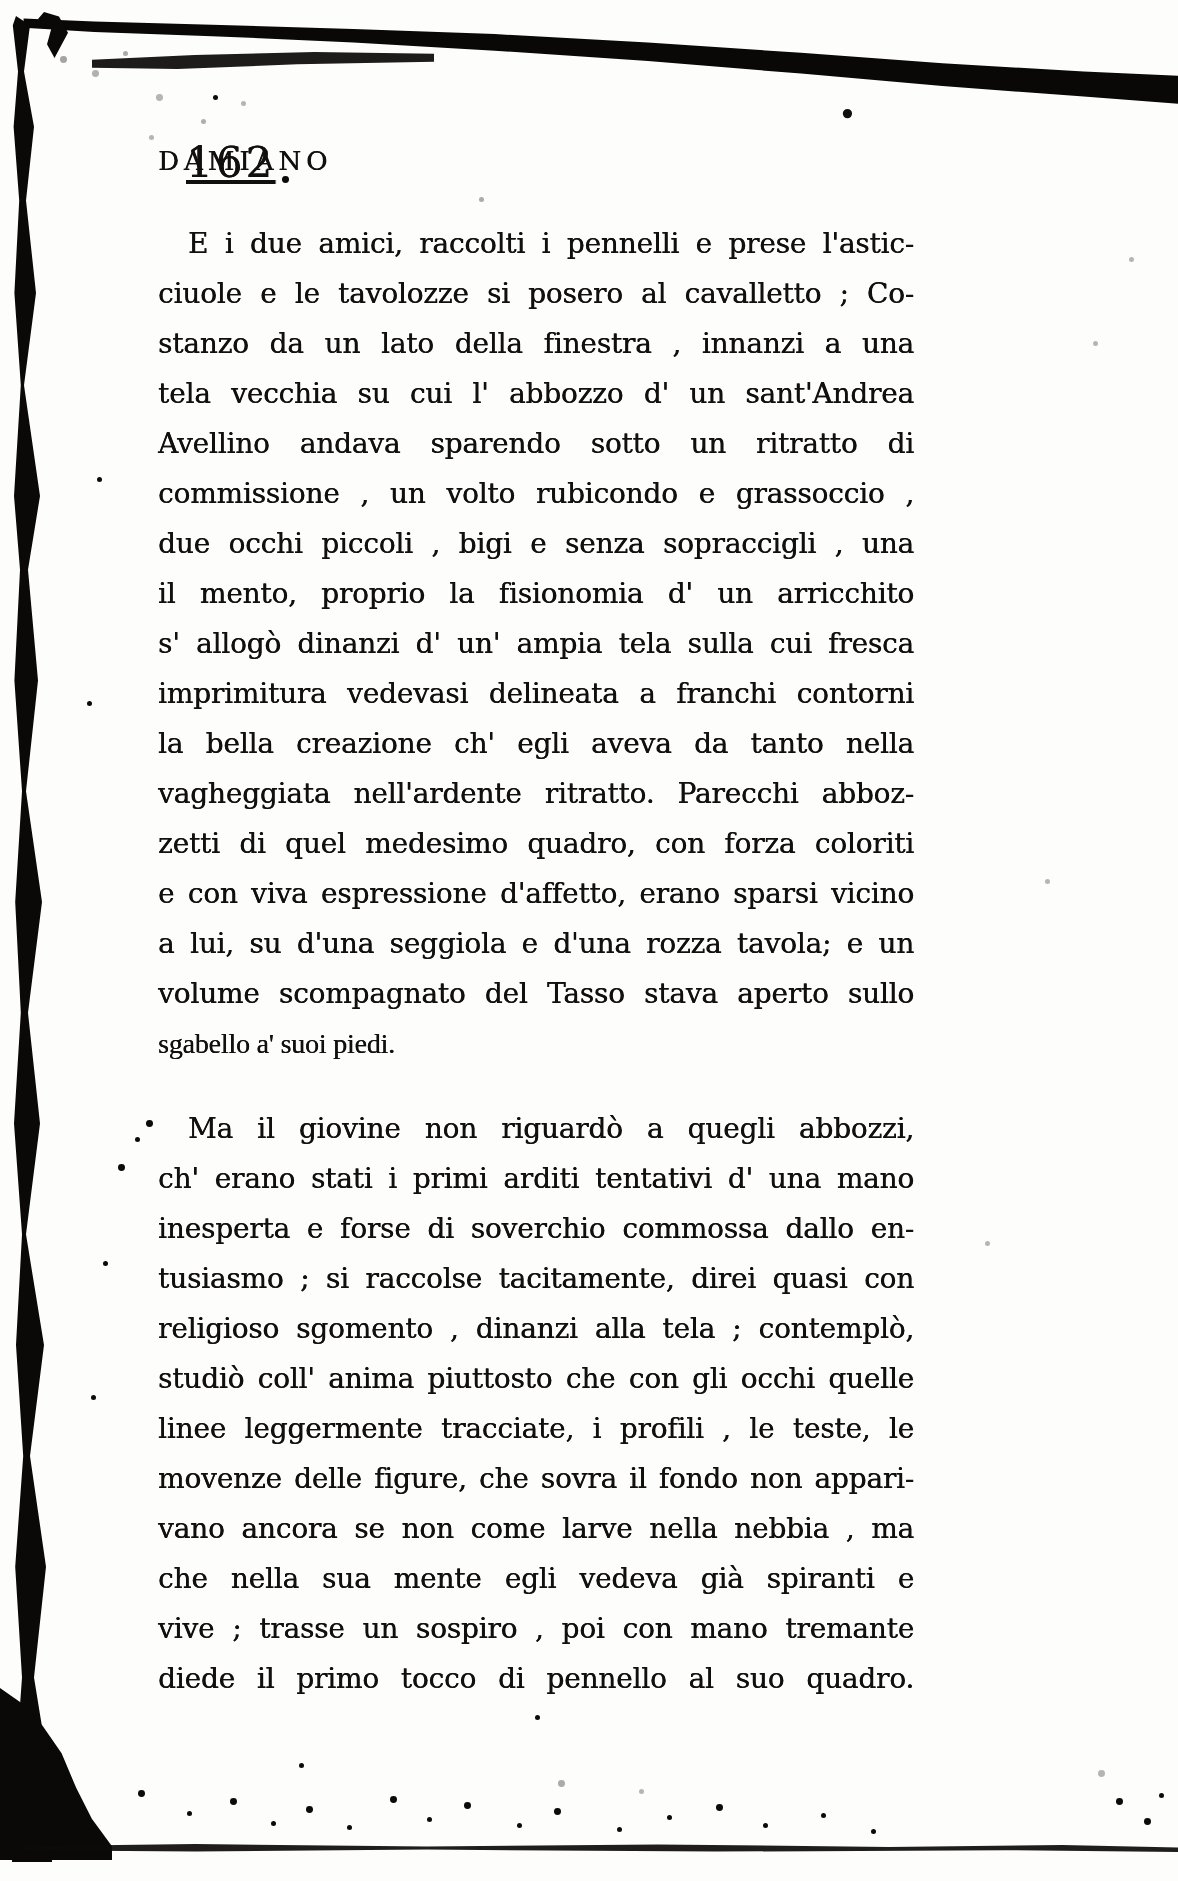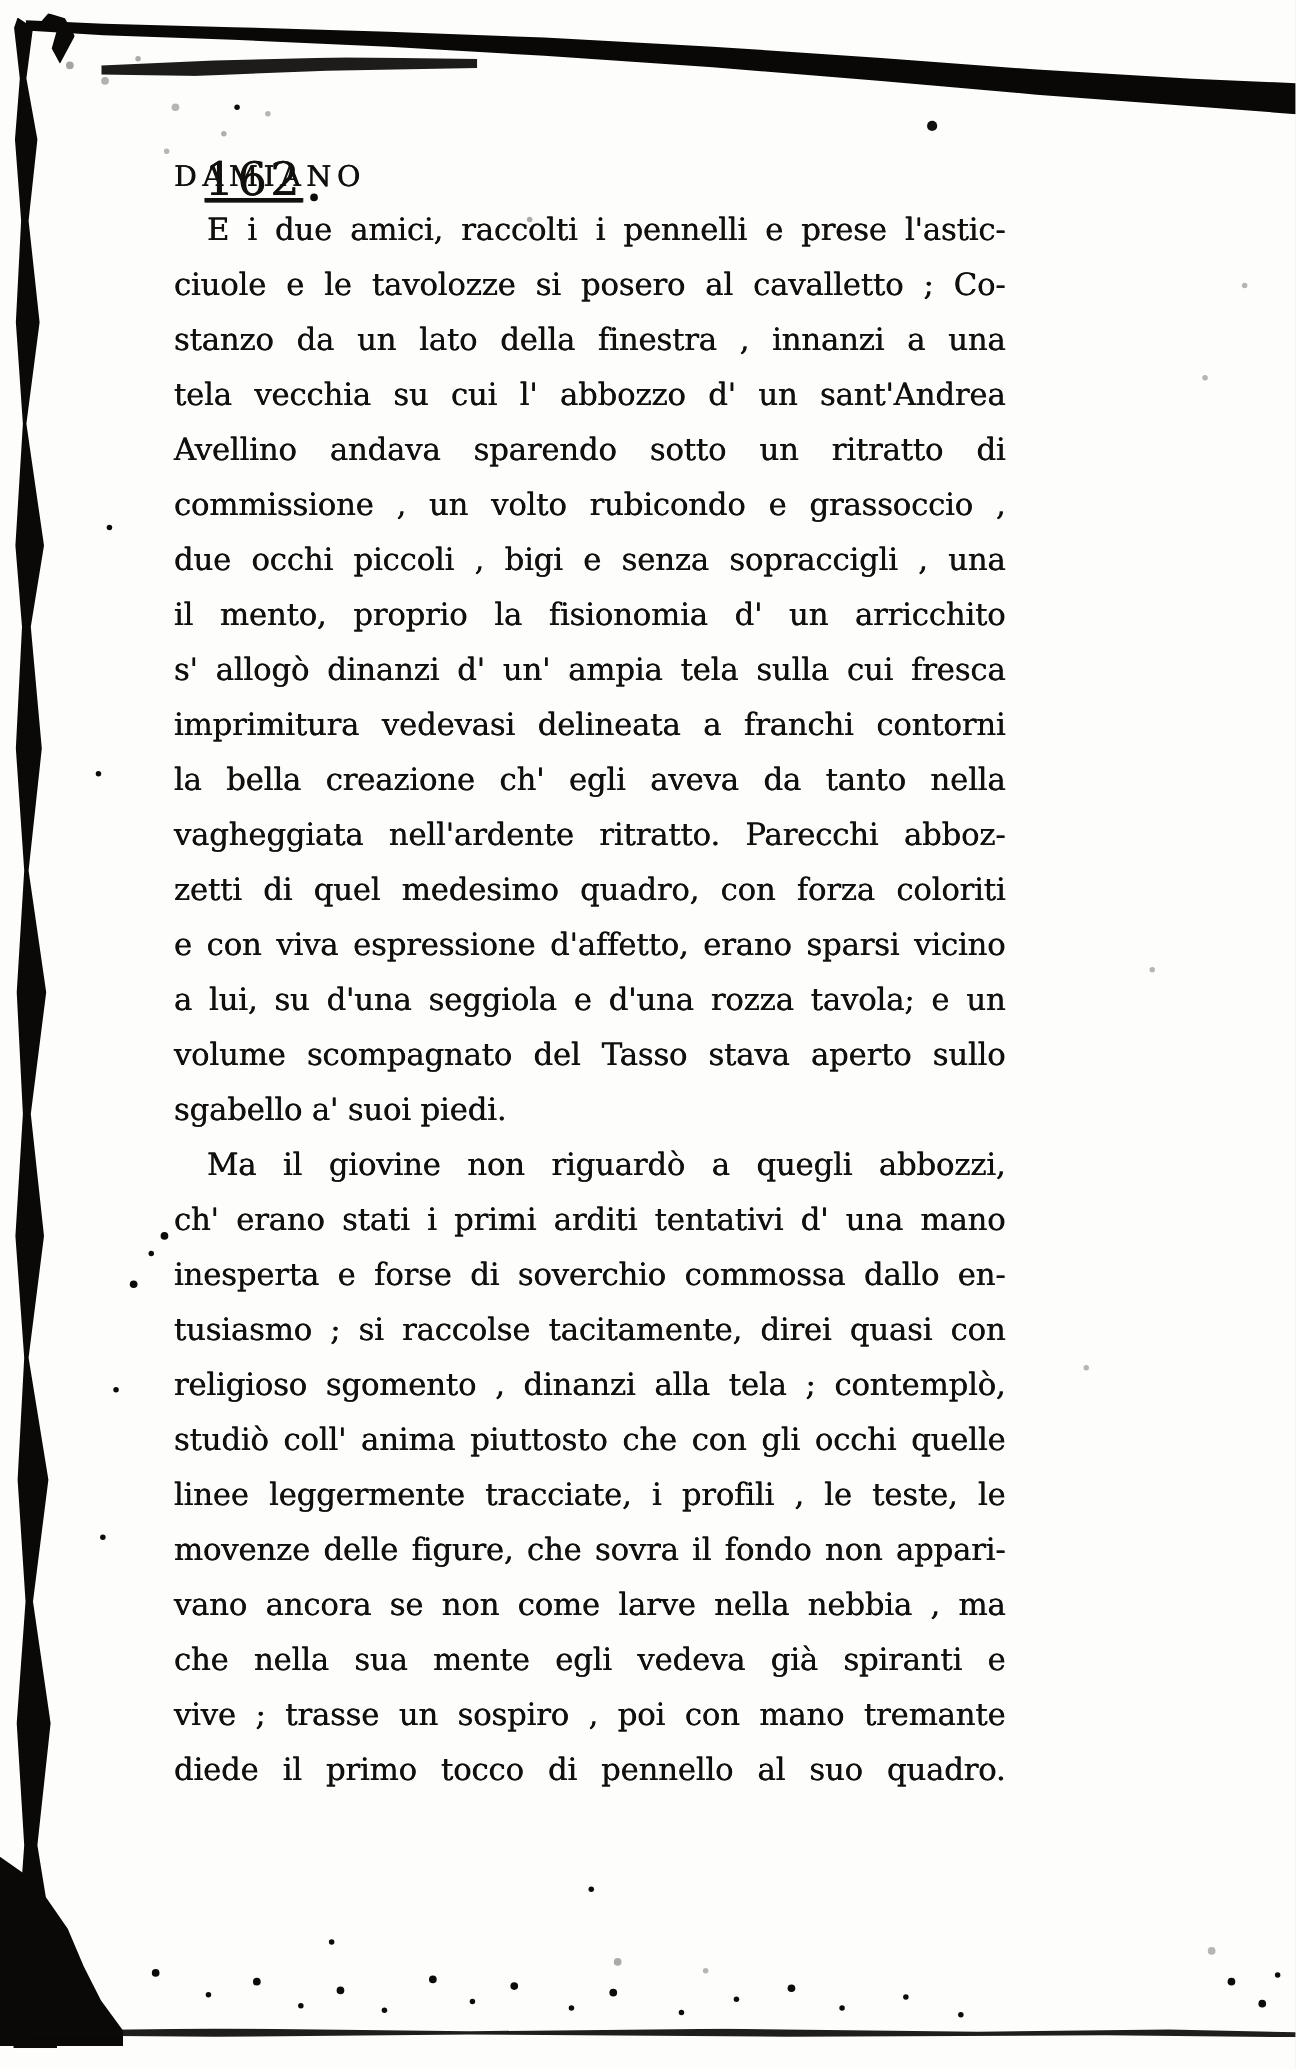--- a/index.html
+++ b/index.html
@@ -84,22 +84,22 @@
   }
   .body-text{
     position:absolute;left:158px;top:184px;width:756px;
     font-size:28px;line-height:50px;letter-spacing:-.2px;
     text-shadow:.35px 0 0 currentColor;
   }
   .line{
     height:50px;overflow:visible;
     text-align:justify;text-align-last:justify;
   }
-  .line.indent{text-indent:30px;}
-  .line.end{text-align-last:left;}
+  .line.indent{text-indent:30px;margin-top:35px;}
+  .line.end{text-align-last:left;font-family:Liberation Serif, serif;}
 </style>
 </head>
 <body>
 
 <div class="page">
 
   <div class="scan-top"></div>
   <div class="scan-top-streak"></div>
   <div class="scan-corner-tick"></div>
   <div class="scan-left"></div>

